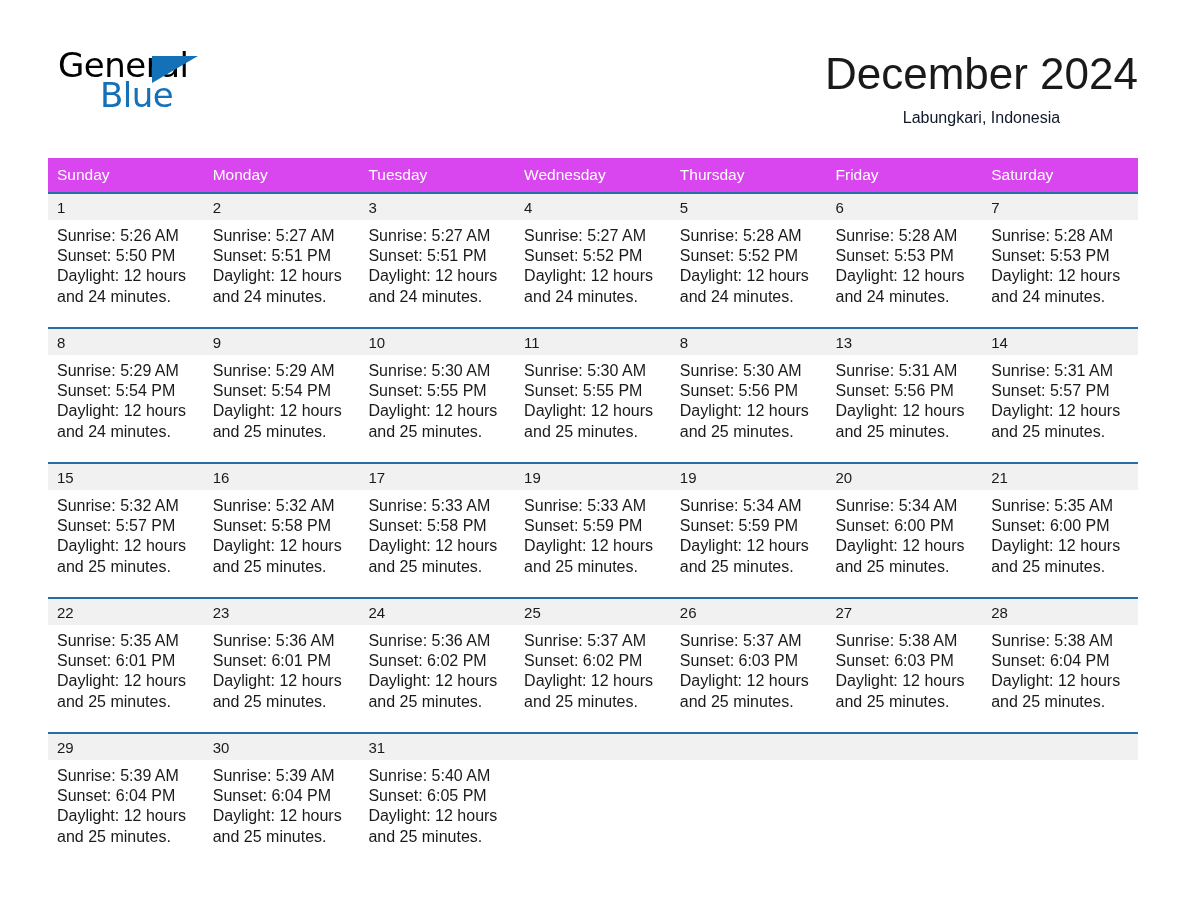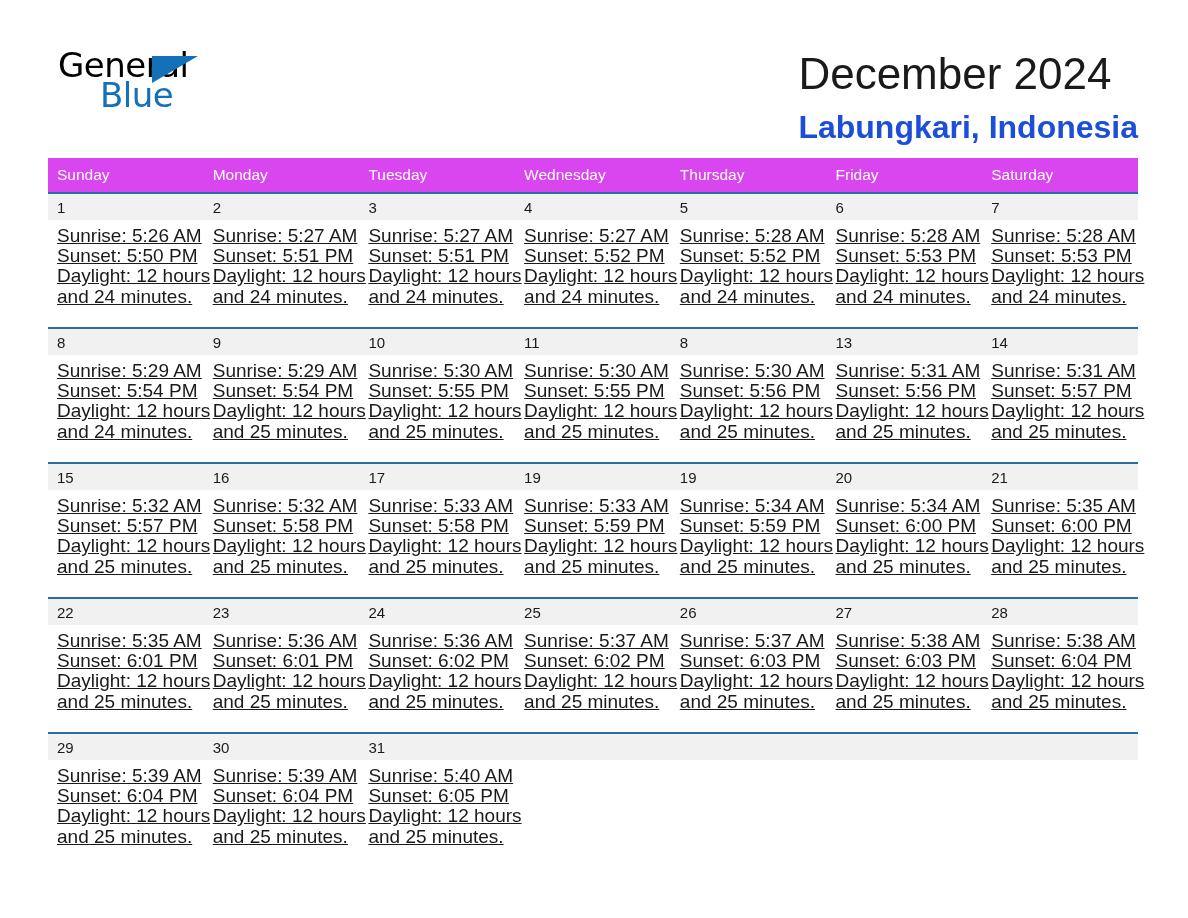--- a/index.html
+++ b/index.html
@@ -59,34 +59,34 @@
     position: absolute;
     left: 42px;
     top: 30px;
     font-size: 34px;
     font-weight: 400;
     letter-spacing: -0.5px;
     color: #1471b8;
     font-family: "DejaVu Sans", sans-serif;
   }
   .title-block {
-    text-align: left;
+    text-align: center;
     padding-top: 2px;
   }
   .month-title {
     font-size: 44px;
     font-weight: 400;
     color: #1a1a1a;
     line-height: 1.08;
     white-space: nowrap;
   }
   .location {
-    font-size: 32px;
-    font-weight: 700;
-    color: #1d4ed8;
+    font-size: 16px;
+    font-weight: 400;
+    color: #0f172a;
     line-height: 1.2;
     margin-top: 10px;
     white-space: nowrap;
   }
 
   
   .calendar {
     margin: 0 50px 0 48px;
     width: 1090px;
     border-collapse: collapse;
@@ -119,24 +119,23 @@
     background: #f1f1f1;
     font-size: 15px;
     color: #1a1a1a;
     padding: 5px 0 4px 9px;
     height: 26px;
     line-height: 17px;
   }
   .daynum.empty { color: transparent; }
   .details {
     padding: 6px 6px 0 9px;
-    font-size: 19px;
+    font-size: 16px;
     line-height: 20.2px;
     color: #1a1a1a;
-    text-decoration: underline;
   }
   .details div { white-space: nowrap; }
 </style>
 </head>
 <body>
 
 <div class="page">
 
   <div class="header">
 

